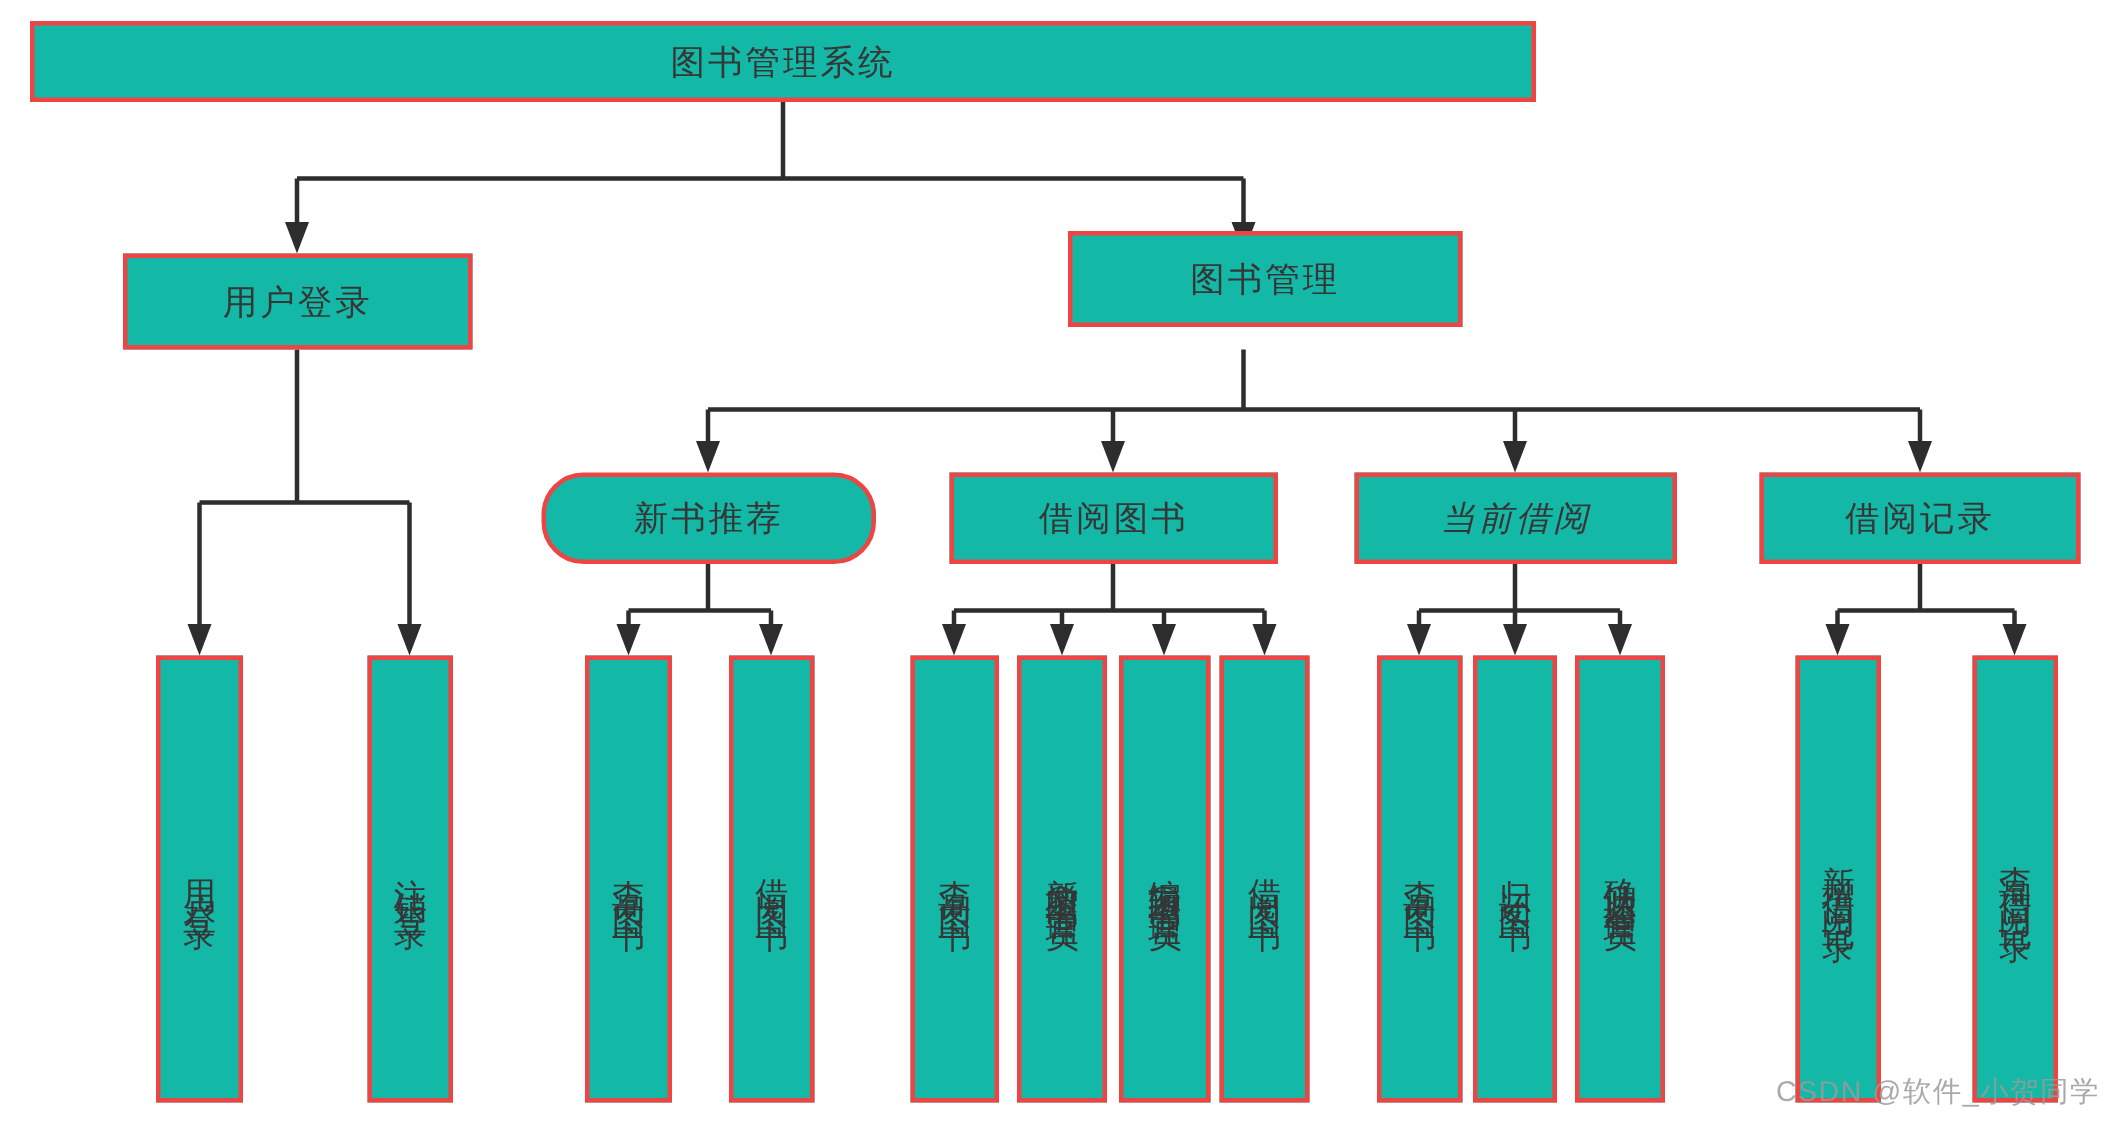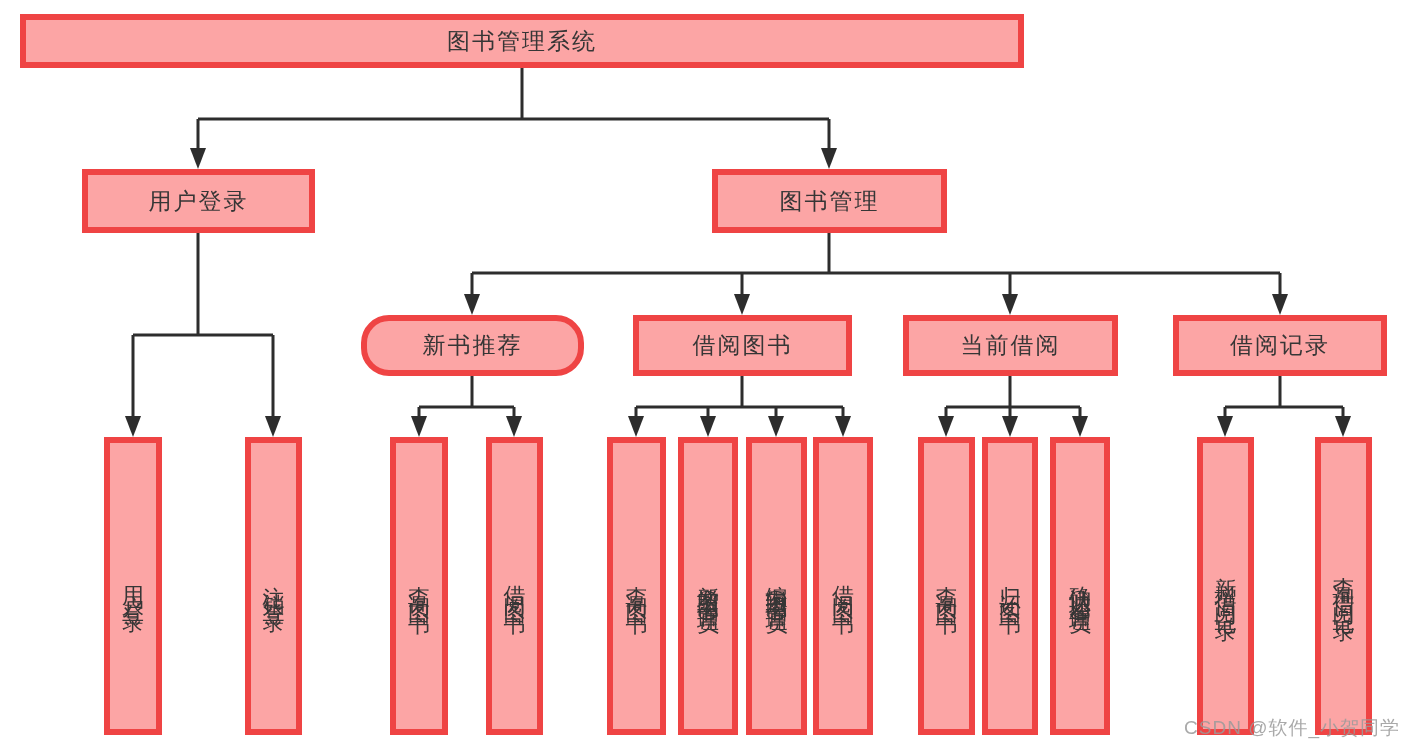--- a/index.html
+++ b/index.html
@@ -13,22 +13,22 @@
   }
   svg.connectors {
     position: absolute;
     left: 0; top: 0;
     width: 1405px; height: 747px;
     z-index: 1;
   }
   .node {
     position: absolute;
     box-sizing: border-box;
-    background: #fca5a5;
-    border: 6px solid #ef4444;
+    background: #14b8a6;
+    border: 3px solid #ef4444;
     display: flex;
     align-items: center;
     justify-content: center;
     color: #363636;
     font-size: 23px;
     letter-spacing: 2px;
     z-index: 2;
     white-space: nowrap;
   }
   .leaf {
@@ -95,25 +95,25 @@
       <polygon points="1002,416 1018,416 1010,437"></polygon>
       <polygon points="1072,416 1088,416 1080,437"></polygon>
       <polygon points="1217,416 1233,416 1225,437"></polygon>
       <polygon points="1335,416 1351,416 1343,437"></polygon>
     </g>
   </svg>
 
   <div class="node" style="left:20px; top:14px; width:1004px; height:54px;">图书管理系统</div>
 
   <div class="node" style="left:82px; top:169px; width:233px; height:64px;">用户登录</div>
-  <div class="node" style="left:712px; top:169px; width:235px; height:64px;">图书管理</div>
+  <div class="node" style="left:712px; top:154px; width:263px; height:64px;">图书管理</div>
 
   <div class="node" style="left:361px; top:315px; width:223px; height:61px;border-radius:28px;">新书推荐</div>
   <div class="node" style="left:633px; top:315px; width:219px; height:61px;">借阅图书</div>
-  <div class="node" style="left:903px; top:315px; width:215px; height:61px;">当前借阅</div>
+  <div class="node" style="left:903px; top:315px; width:215px; height:61px;font-style:italic;">当前借阅</div>
   <div class="node" style="left:1173px; top:315px; width:214px; height:61px;">借阅记录</div>
 
   <div class="node leaf" style="left:104px; top:437px; width:58px; height:298px;">
     <span>用户登录</span>
   </div>
   <div class="node leaf" style="left:245px; top:437px; width:57px; height:298px;">
     <span>注销登录</span>
   </div>
 
   <div class="node leaf" style="left:390px; top:437px; width:58px; height:298px;">

